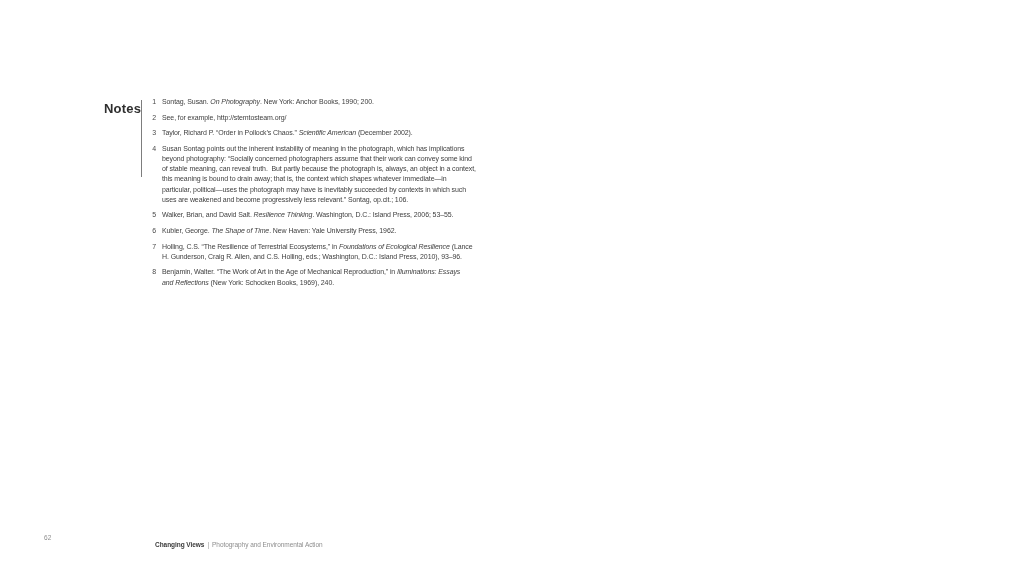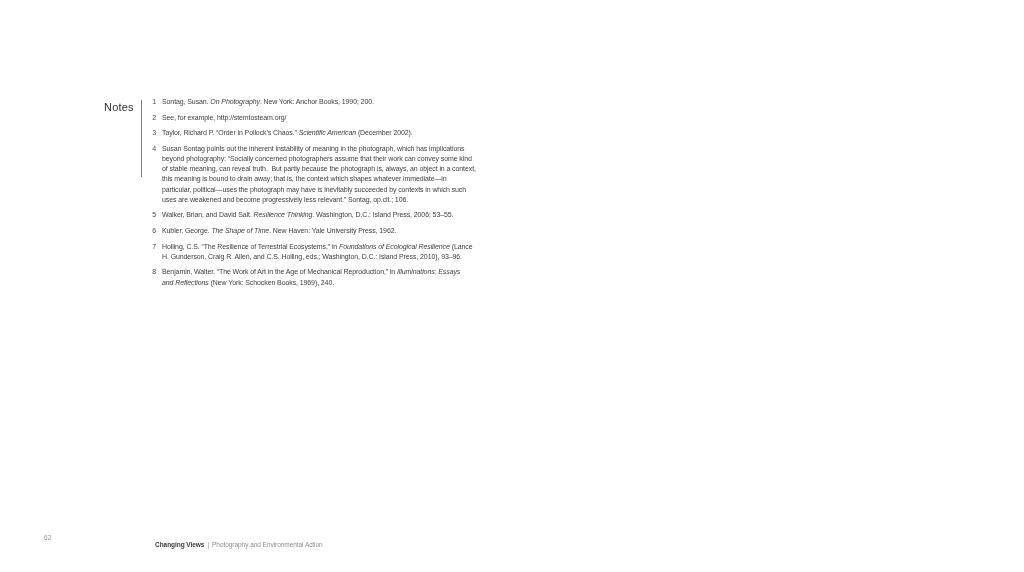--- a/index.html
+++ b/index.html
@@ -8,22 +8,22 @@
     width: 1024px;
     height: 572px;
     background: #ffffff;
     overflow: hidden;
     font-family: "Liberation Sans", sans-serif;
   }
   .notes-heading {
     position: absolute;
     left: 104px;
     top: 101px;
-    font-size: 11px;
-    font-weight: normal;
+    font-size: 13px;
+    font-weight: bold;
     color: #2f2f2f;
     letter-spacing: 0.2px;
   }
   .vrule {
     position: absolute;
     left: 141px;
     top: 100px;
     width: 1px;
     height: 77px;
     background: #7d7d7d;

